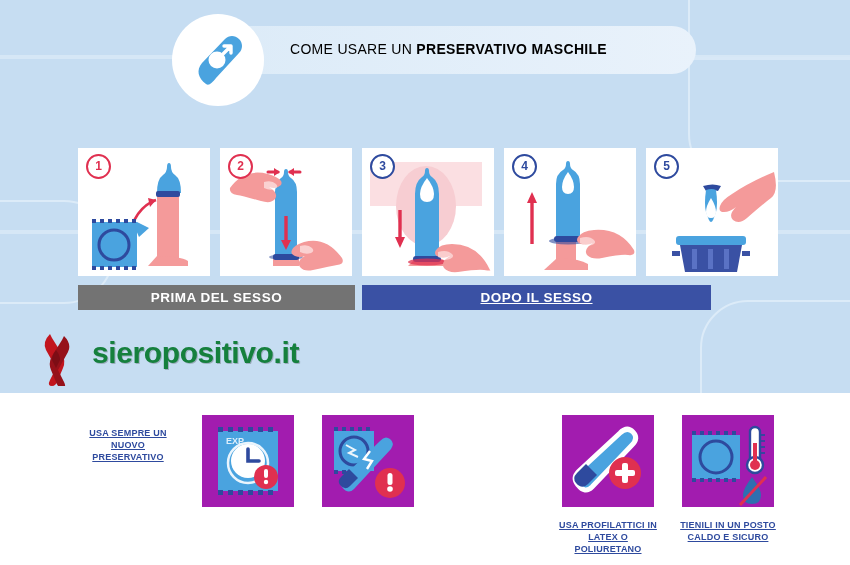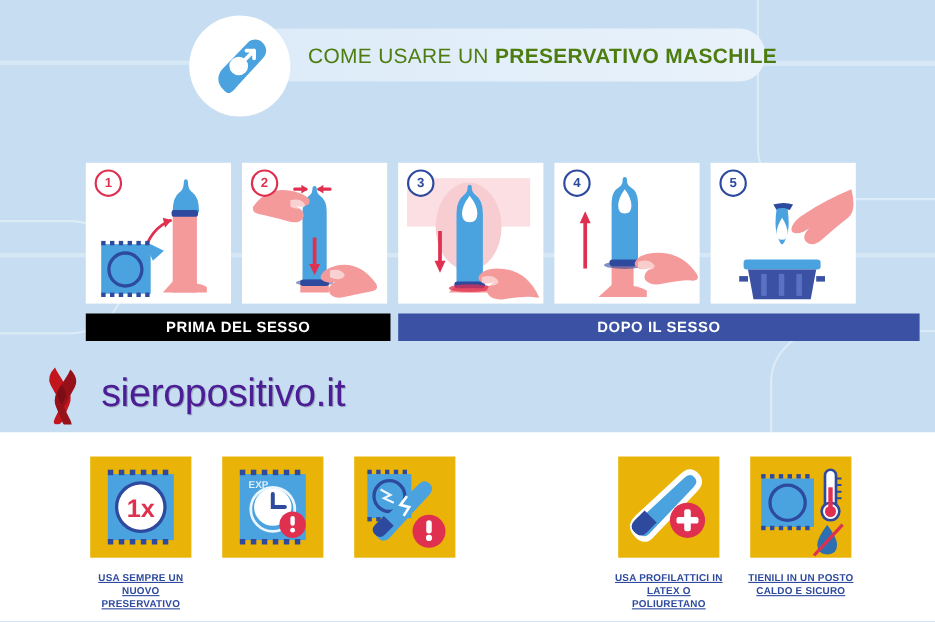--- a/index.html
+++ b/index.html
@@ -30,22 +30,22 @@
     position:absolute;left:52px;top:12px;width:472px;height:48px;
     background:linear-gradient(to right,#dcebf8,#e9f2fb);
     border-radius:24px;
   }
   .header-circle{
     position:absolute;left:0;top:0;width:92px;height:92px;border-radius:50%;
     background:#ffffff;
   }
   .header-circle svg{position:absolute;left:20px;top:18px;}
   .header-title{
-    position:absolute;left:108px;top:27px;width:400px;
-    color:#4d7c0f;font-size:19px;letter-spacing:.3px;
+    position:absolute;left:118px;top:27px;width:400px;
+    color:#000000;font-size:14px;letter-spacing:.3px;
     font-weight:normal;white-space:nowrap;
   }
   .header-title b{font-weight:bold;}
 
   
   .steps{position:absolute;left:78px;top:148px;width:697px;height:128px;}
   .step{
     position:absolute;top:0;width:132px;height:128px;background:#ffffff;overflow:hidden;
   }
   .step.s0{left:0;}
@@ -58,37 +58,37 @@
     border:2px solid #e03050;color:#e03050;
     font-size:12px;line-height:21px;text-align:center;font-weight:bold;
     background:#fff;z-index:4;
   }
   .step-num.navy{border-color:#2e4a9e;color:#2e4a9e;}
   .step svg{position:absolute;left:0;top:0;}
 
   
   .bar{position:absolute;height:25px;color:#fff;font-size:13.5px;font-weight:bold;
        letter-spacing:.5px;text-align:center;line-height:25px;}
-  .bar.before{left:78px;top:285px;width:277px;background:#000000;}
-  .bar.after{left:362px;top:285px;width:474px;background:#3a51a4;}
+  .bar.before{left:78px;top:285px;width:277px;background:#737373;}
+  .bar.after{left:362px;top:285px;width:349px;background:#3a51a4;text-decoration:underline;}
 
   
   .logo{position:absolute;left:26px;top:326px;width:300px;height:62px;}
   .logo-text{
     position:absolute;left:66px;top:10px;
-    font-size:36px;font-weight:normal;color:#4c1d95;letter-spacing:-.4px;
+    font-size:30px;font-weight:bold;color:#15803d;letter-spacing:-.4px;
     text-shadow:1px 1px 0 rgba(0,0,0,.22);
   }
 
   
   .tips{position:absolute;left:78px;top:415px;width:700px;height:140px;}
   .tip{position:absolute;top:0;width:100px;}
   .tip-icon{
     position:relative;width:92px;height:92px;margin:0 auto;
-    background:#eab308;
+    background:#a21caf;
   }
   .tip-icon.plain{background:transparent;}
   .tip-icon svg{position:absolute;left:0;top:0;}
   .tip-label{
     margin-top:12px;text-align:center;color:#2e4a9e;
     font-size:9px;font-weight:bold;line-height:12px;letter-spacing:.2px;
     text-transform:uppercase;white-space:pre-line;text-decoration:underline;
   }
 </style>
 </head>
@@ -252,41 +252,20 @@
       <path d="M24 8 q-8 8 -4 16 l10 18 -6 12 q-3 6 2 6 q4 0 6 -6 l5 -12 q3 -7 -1 -14 L26 12 q-2 -4 -2 -4 z" fill="#c2151e"></path>
       <path d="M38 10 q8 8 4 16 l-10 18 6 12 q3 6 -2 6 q-4 0 -6 -6 l-5 -12 q-3 -7 1 -14 L36 14 q2 -4 2 -4 z" fill="#96111a"></path>
       <path d="M30 24 q4 5 4 10 l-4 8 -4 -8 q0 -5 4 -10 z" fill="#7d0d15"></path>
     </svg>
     <div class="logo-text">sieropositivo.it</div>
   </div>
 
   <div class="tips">
 
     <div class="tip" style="left:0">
-      <div class="tip-icon">
-        <svg width="92" height="92" viewBox="0 0 92 92">
-          <rect x="16" y="16" width="60" height="60" fill="#4aa3df"></rect>
-          <g fill="#2e4a9e">
-            <rect x="16" y="12" width="5" height="5"></rect>
-              <rect x="26" y="12" width="5" height="5"></rect>
-            <rect x="36" y="12" width="5" height="5"></rect>
-              <rect x="46" y="12" width="5" height="5"></rect>
-            <rect x="56" y="12" width="5" height="5"></rect>
-              <rect x="66" y="12" width="5" height="5"></rect>
-            <rect x="16" y="75" width="5" height="5"></rect>
-              <rect x="26" y="75" width="5" height="5"></rect>
-            <rect x="36" y="75" width="5" height="5"></rect>
-              <rect x="46" y="75" width="5" height="5"></rect>
-            <rect x="56" y="75" width="5" height="5"></rect>
-              <rect x="66" y="75" width="5" height="5"></rect>
-          </g>
-          <circle cx="46" cy="46" r="22" fill="#ffffff" stroke="#2e4a9e" stroke-width="3"></circle>
-          <text x="46" y="55" text-anchor="middle" font-family="Liberation Sans, sans-serif" font-size="23" font-weight="bold" fill="#e03050">1x</text>
-        </svg>
-      </div>
       <div class="tip-label">USA SEMPRE UN
 NUOVO PRESERVATIVO</div>
     </div>
 
     <div class="tip" style="left:120px">
       <div class="tip-icon">
         <svg width="92" height="92" viewBox="0 0 92 92">
           <rect x="16" y="16" width="60" height="60" fill="#4aa3df"></rect>
           <g fill="#2e4a9e">
             <rect x="16" y="12" width="5" height="5"></rect>

